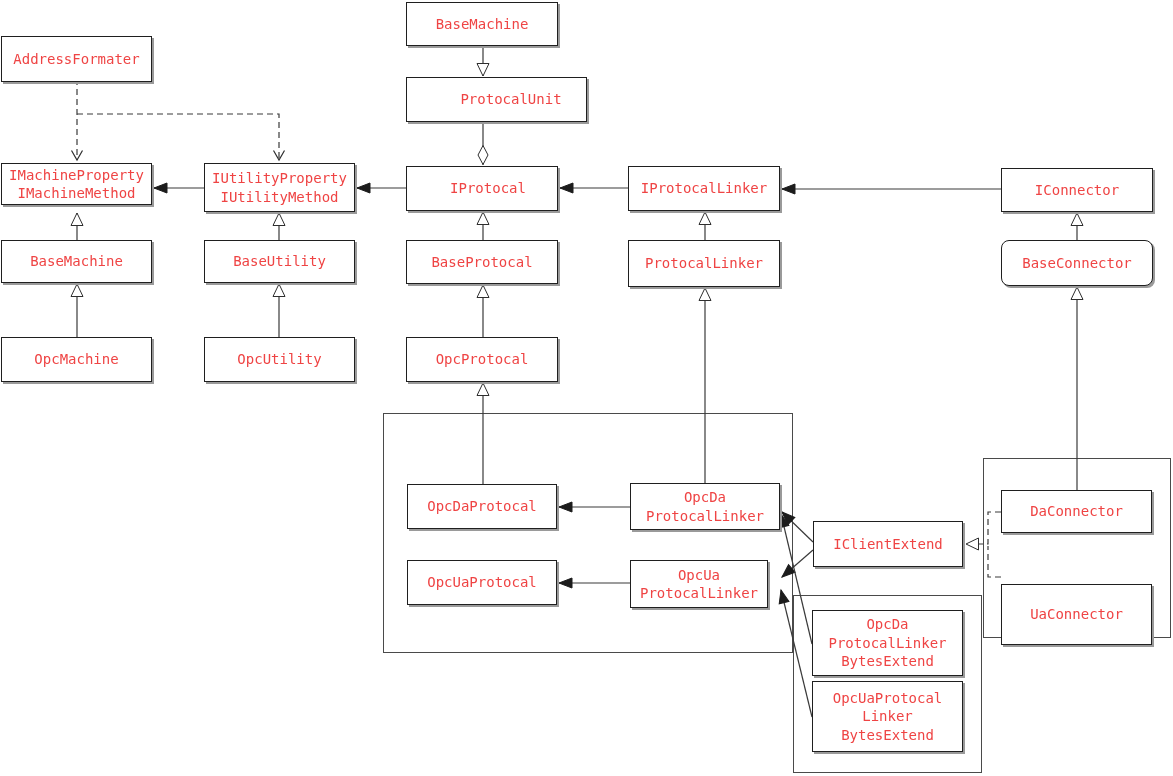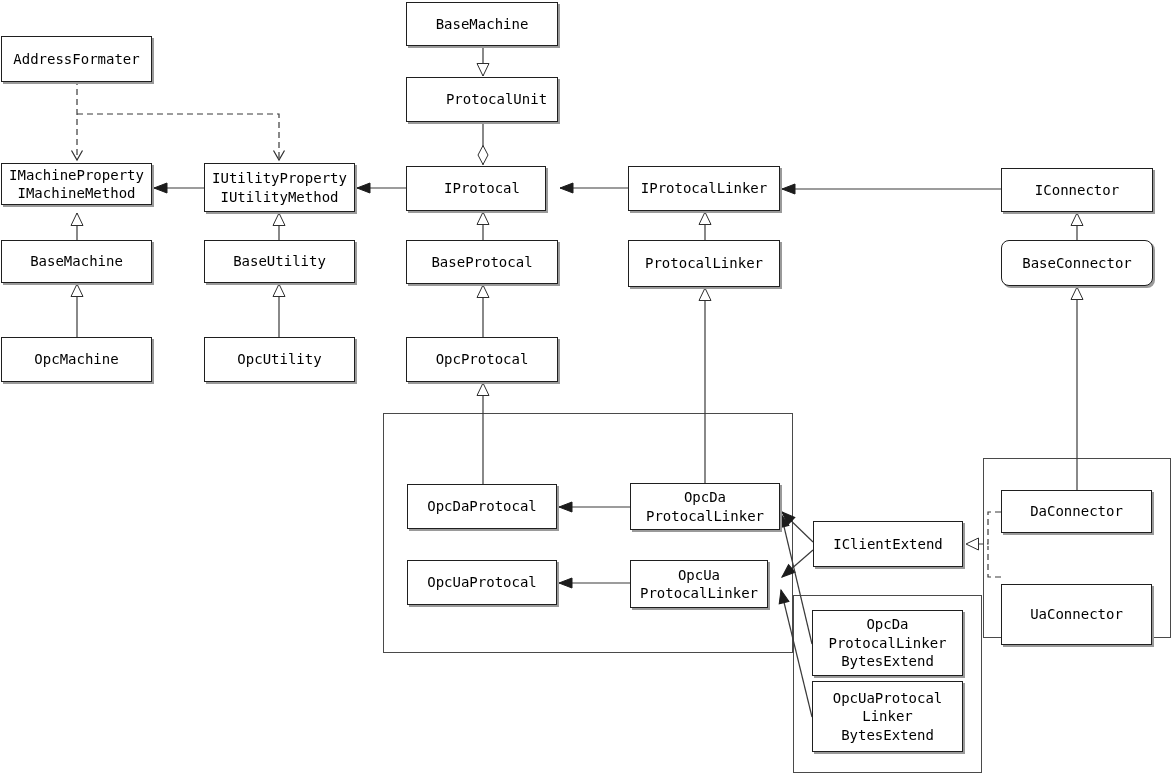--- a/index.html
+++ b/index.html
@@ -22,21 +22,21 @@
     display:block;
   }
   .node {
     position:absolute;
     box-sizing:border-box;
     display:flex; align-items:center; justify-content:center;
     text-align:center;
     background:#ffffff;
     border:1px solid #1f1f1f;
     box-shadow:2px 2px 0 #9a9a9a;
-    color:#000000;
+    color:#ef4444;
     font-size:14px;
     line-height:1.32;
   }
   .node span { white-space:pre-line; }
 </style>
 </head>
 <body>
 
 <div class="stage" id="stage">
   <div id="container-layer">
@@ -87,32 +87,32 @@
       <polyline points="1001,512 988,512 988,544 966,544" fill="none" stroke="#3a3a3a" stroke-width="1.2" stroke-dasharray="6 4" marker-end="url(#m-triangle)"></polyline>
       <polyline points="1001,577 988,577 988,546" fill="none" stroke="#3a3a3a" stroke-width="1.2" stroke-dasharray="6 4"></polyline>
     </svg>
   <div id="node-layer">
       <div class="node" style="left: 1px; top: 36px; width: 151px; height: 46px;">
         <span>AddressFormater</span>
       </div>
       <div class="node" style="left: 406px; top: 2px; width: 152px; height: 44px;">
         <span>BaseMachine</span>
       </div>
-      <div class="node" style="left: 406px; top: 77px; width: 152px; height: 45px; padding-left: 29px;">
+      <div class="node" style="left: 406px; top: 77px; width: 181px; height: 45px; padding-left: 29px;">
         <span>ProtocalUnit</span>
       </div>
       <div class="node" style="left: 1px; top: 163px; width: 151px; height: 42px;">
         <span>IMachineProperty
 IMachineMethod</span>
       </div>
       <div class="node" style="left: 204px; top: 163px; width: 151px; height: 49px;">
         <span>IUtilityProperty
 IUtilityMethod</span>
       </div>
-      <div class="node" style="left: 406px; top: 166px; width: 140px; height: 45px; padding-left: 12px;">
+      <div class="node" style="left: 406px; top: 166px; width: 152px; height: 45px; padding-left: 12px;">
         <span>IProtocal</span>
       </div>
       <div class="node" style="left: 628px; top: 166px; width: 152px; height: 45px;">
         <span>IProtocalLinker</span>
       </div>
       <div class="node" style="left: 1001px; top: 168px; width: 152px; height: 44px;">
         <span>IConnector</span>
       </div>
       <div class="node" style="left: 1px; top: 240px; width: 151px; height: 43px;">
         <span>BaseMachine</span>

